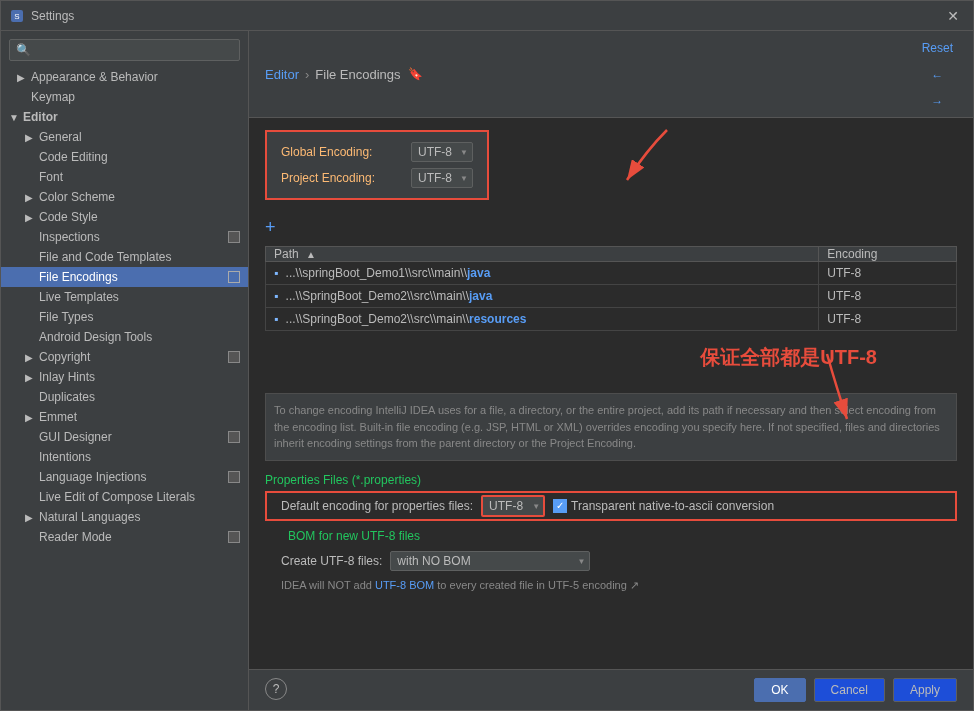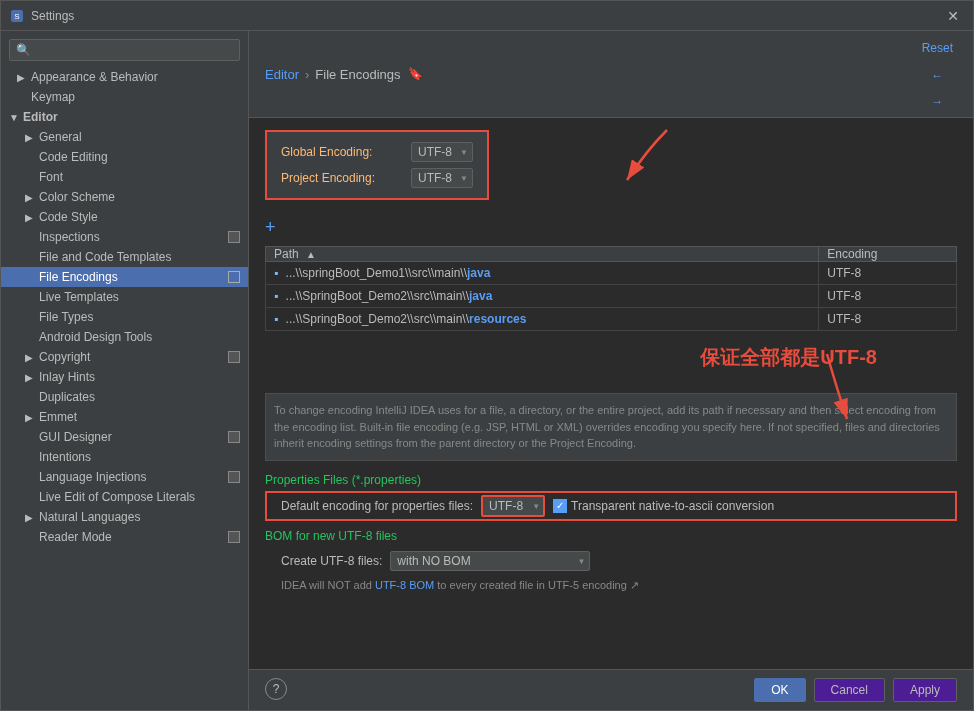--- a/index.html
+++ b/index.html
@@ -379,21 +379,21 @@
       justify-content: flex-end;
       gap: 8px;
       flex-shrink: 0;
     }
     .footer-btn {
       padding: 4px 16px;
       font-size: 12px;
       cursor: pointer;
       border-radius: 2px;
       border: 1px solid #5e6060;
-      background: #4c1d95;
+      background: #1d4ed8;
       color: #bbb;
     }
     .footer-btn.primary {
       background: #4b6eaf;
       border-color: #4b6eaf;
       color: #fff;
     }
 
     .help-btn {
       width: 22px;
@@ -675,21 +675,21 @@
             <div class="checkbox-row">
               <div class="checkbox-styled"></div>
               <span class="checkbox-label">Transparent native-to-ascii conversion</span>
             </div>
           </div>
 
           <div style="position:absolute; top:-4px; left:0; right:0; bottom:-4px; border: 2px solid #e74c3c; pointer-events:none;"></div>
         </div>
 
         <div class="bom-section">
-          <div class="section-title" style="margin-top: 10px;">BOM for new UTF-8 files</div>
+          <div class="section-title" style="margin-top: 10px; margin-left: 23px;">BOM for new UTF-8 files</div>
           <div class="bom-row">
             <span class="bom-label">Create UTF-8 files:</span>
             <div class="bom-select-wrapper">
               <select class="bom-select">
                 <option>with NO BOM</option>
                 <option>with BOM</option>
               </select>
             </div>
           </div>
           <div class="info-text">

